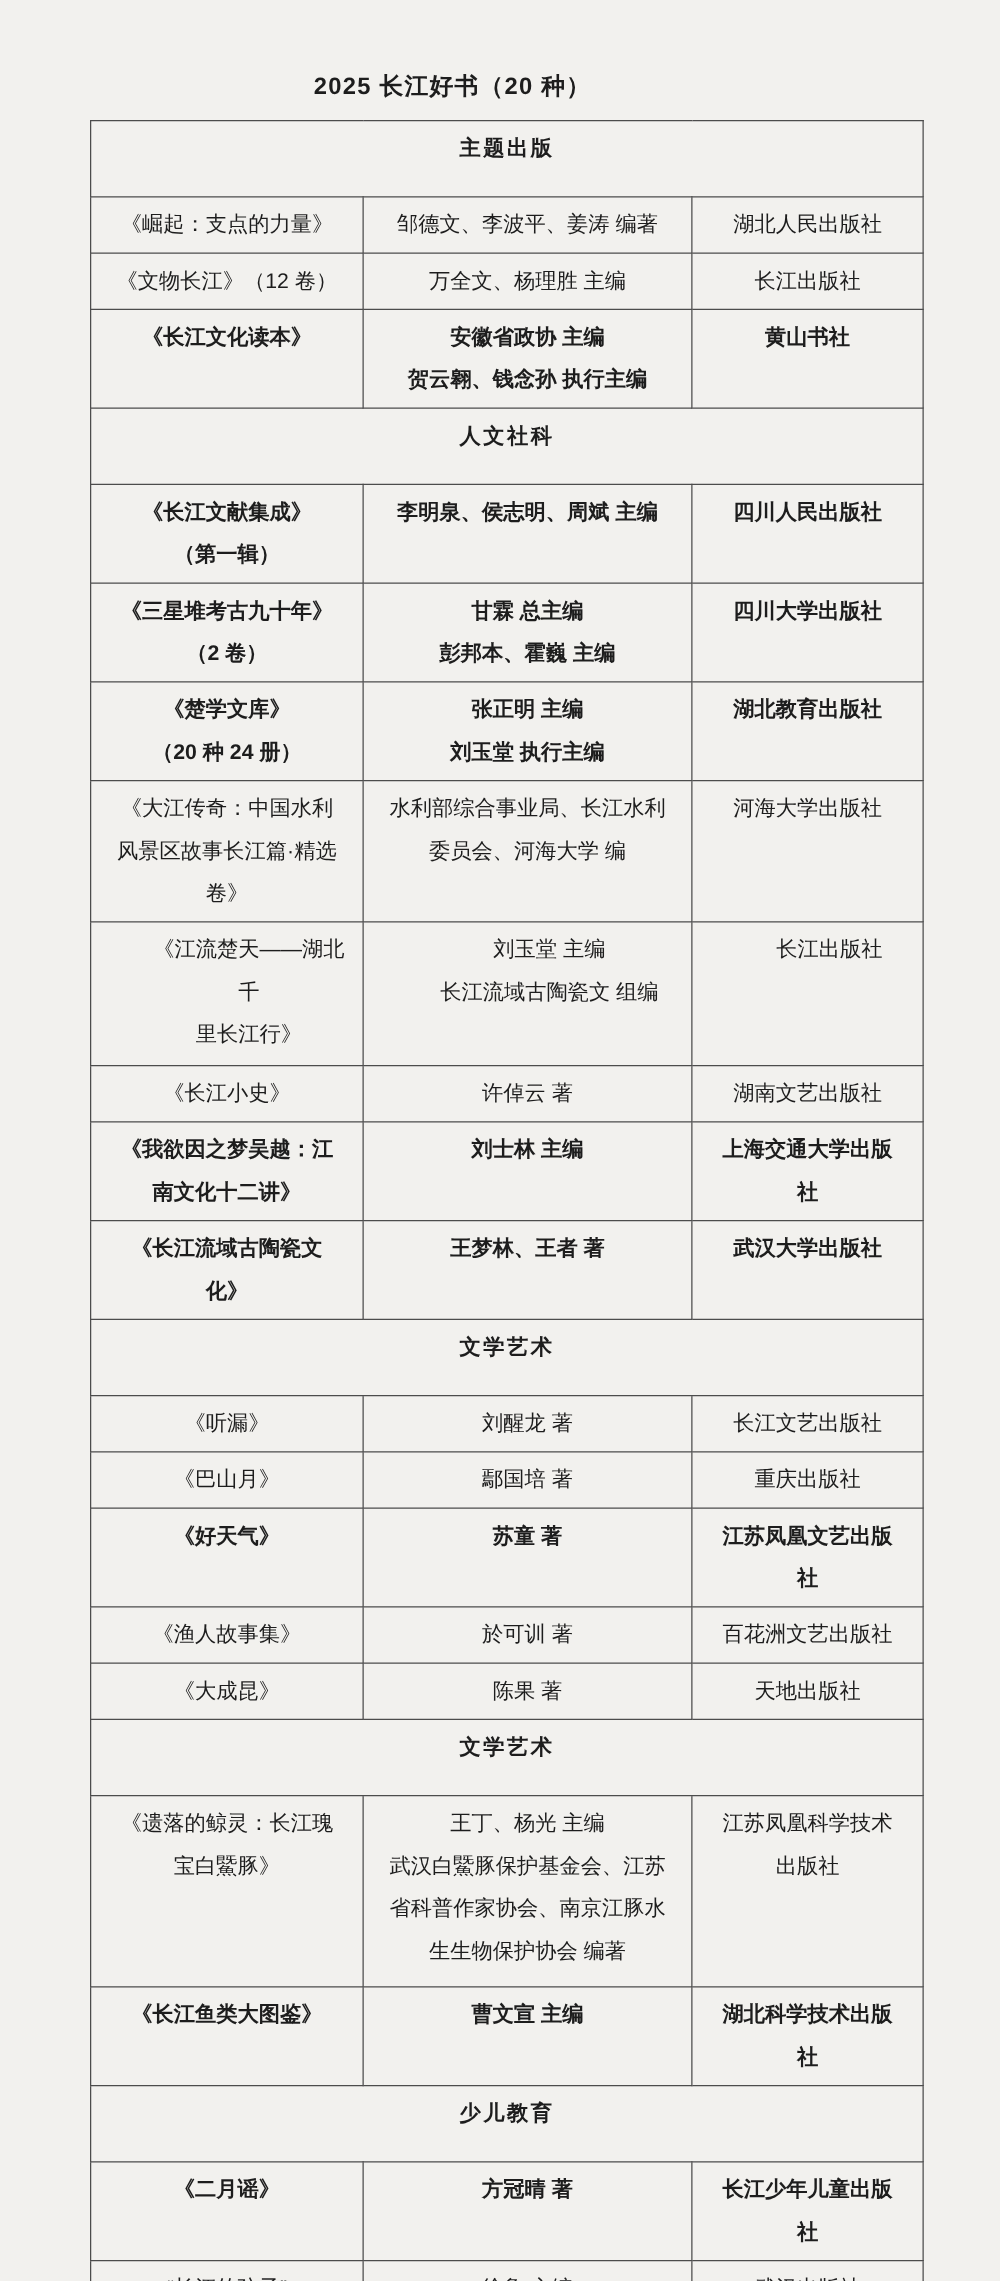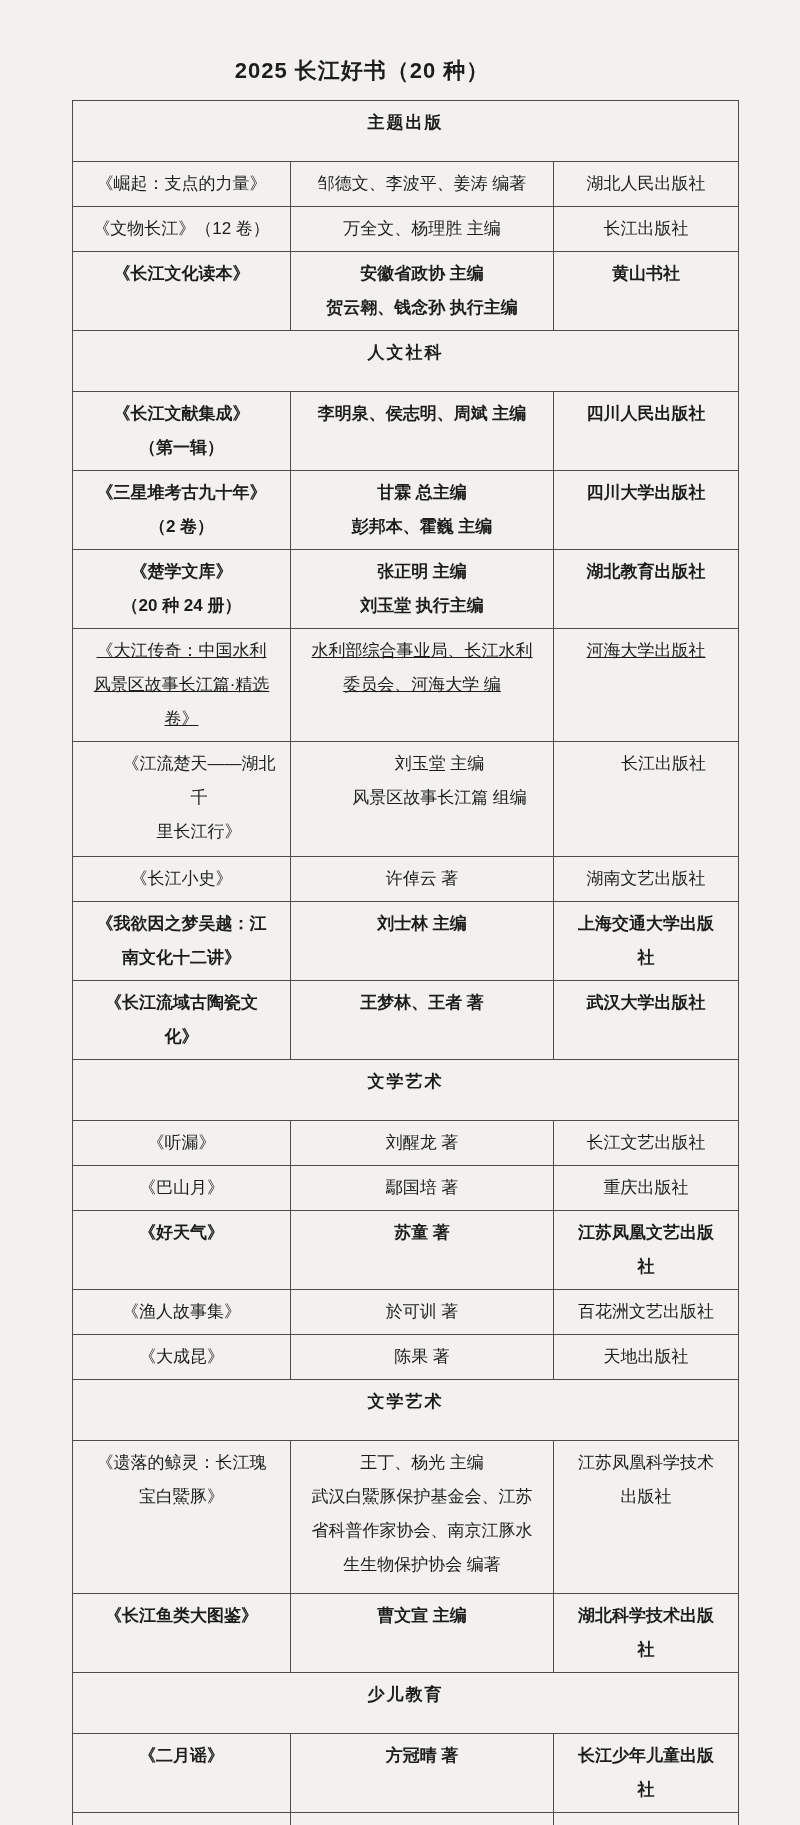--- a/index.html
+++ b/index.html
@@ -10,21 +10,21 @@
     width: 800px;
     height: 1825px;
     background: #f2f1ee;
     font-family: "Liberation Sans", sans-serif;
     color: #1d1d1d;
     overflow: hidden;
   }
   .page-title {
     width: 724px;
     text-align: center;
-    font-size: 22px;
+    font-size: 19px;
     font-weight: bold;
     padding-top: 56px;
     padding-bottom: 14px;
     letter-spacing: 1px;
   }
   table.book-table {
     border-collapse: collapse;
     table-layout: fixed;
     width: 666px;
     margin-left: 72px;
@@ -45,21 +45,21 @@
     vertical-align: middle;
     font-size: 19px;
     font-weight: bold;
     height: 50px;
     letter-spacing: 2px;
     padding: 2px 8px;
     margin-left: 36px;
   }
   tr.h1 td { height: 32px; }   
   tr.h2 td { height: 66px; font-weight: bold; }   
-  tr.h3 td { height: 100px; text-decoration: underline; }  
+  tr.h3 td { height: 100px; }  
   tr.h3b td { height: 104px; padding-left: 43px; } 
   tr.h4 td { height: 142px; }  
 </style>
 </head>
 <body>
 
 <div class="page-title">2025 长江好书（20 种）</div>
 
 <table class="book-table">
   <colgroup>
@@ -117,21 +117,21 @@
 风景区故事长江篇·精选
 卷》</td>
       <td>水利部综合事业局、长江水利
 委员会、河海大学 编</td>
       <td>河海大学出版社</td>
     </tr>
     <tr class="h3b">
       <td>《江流楚天——湖北千
 里长江行》</td>
       <td>刘玉堂 主编
-风景区故事长江篇 组编</td>
+长江流域古陶瓷文 组编</td>
       <td>长江出版社</td>
     </tr>
     <tr class="h1">
       <td>《长江小史》</td>
       <td>许倬云 著</td>
       <td>湖南文艺出版社</td>
     </tr>
     <tr class="h2">
       <td>《我欲因之梦吴越：江
 南文化十二讲》</td>

